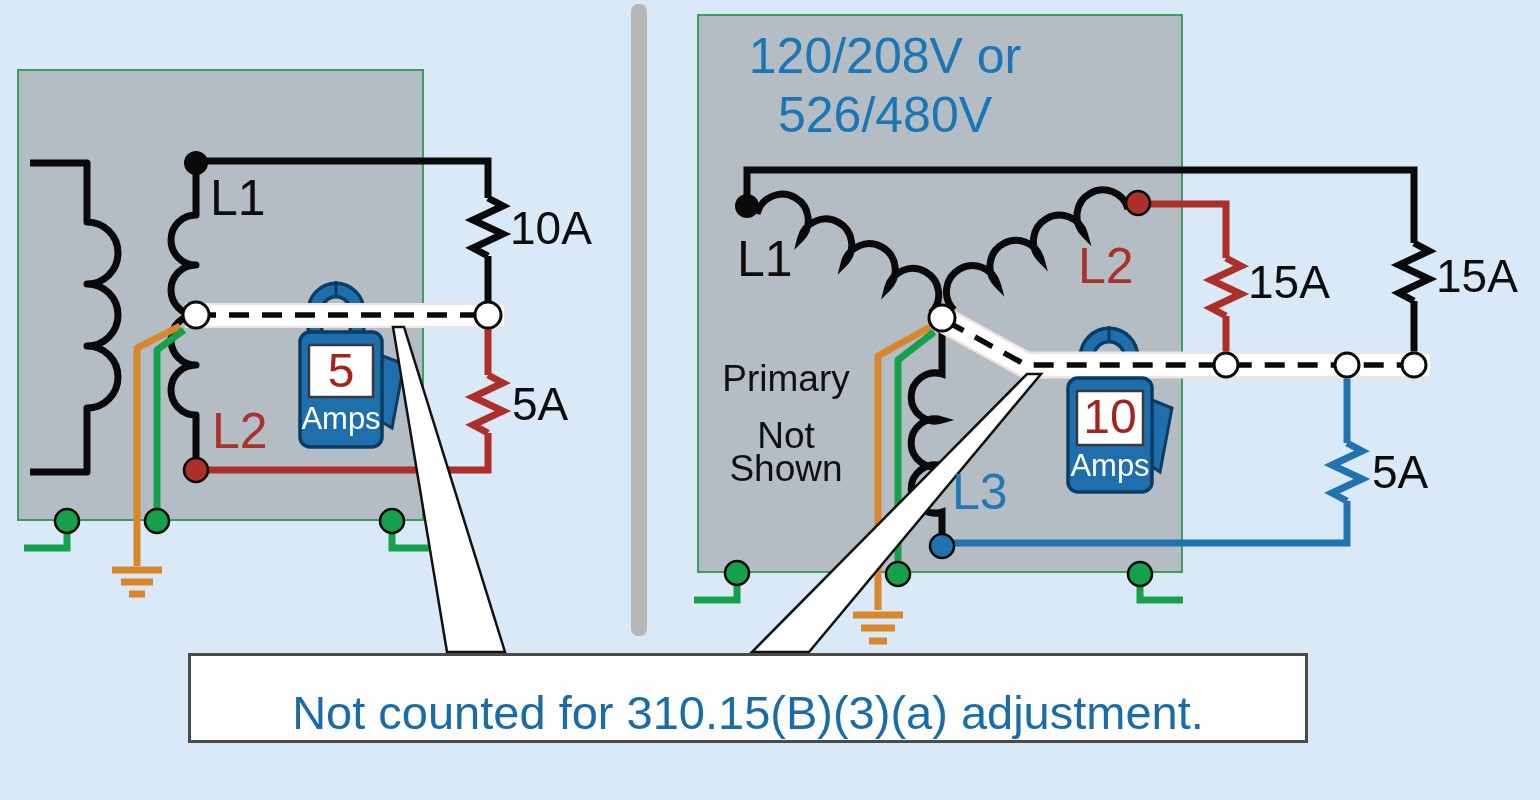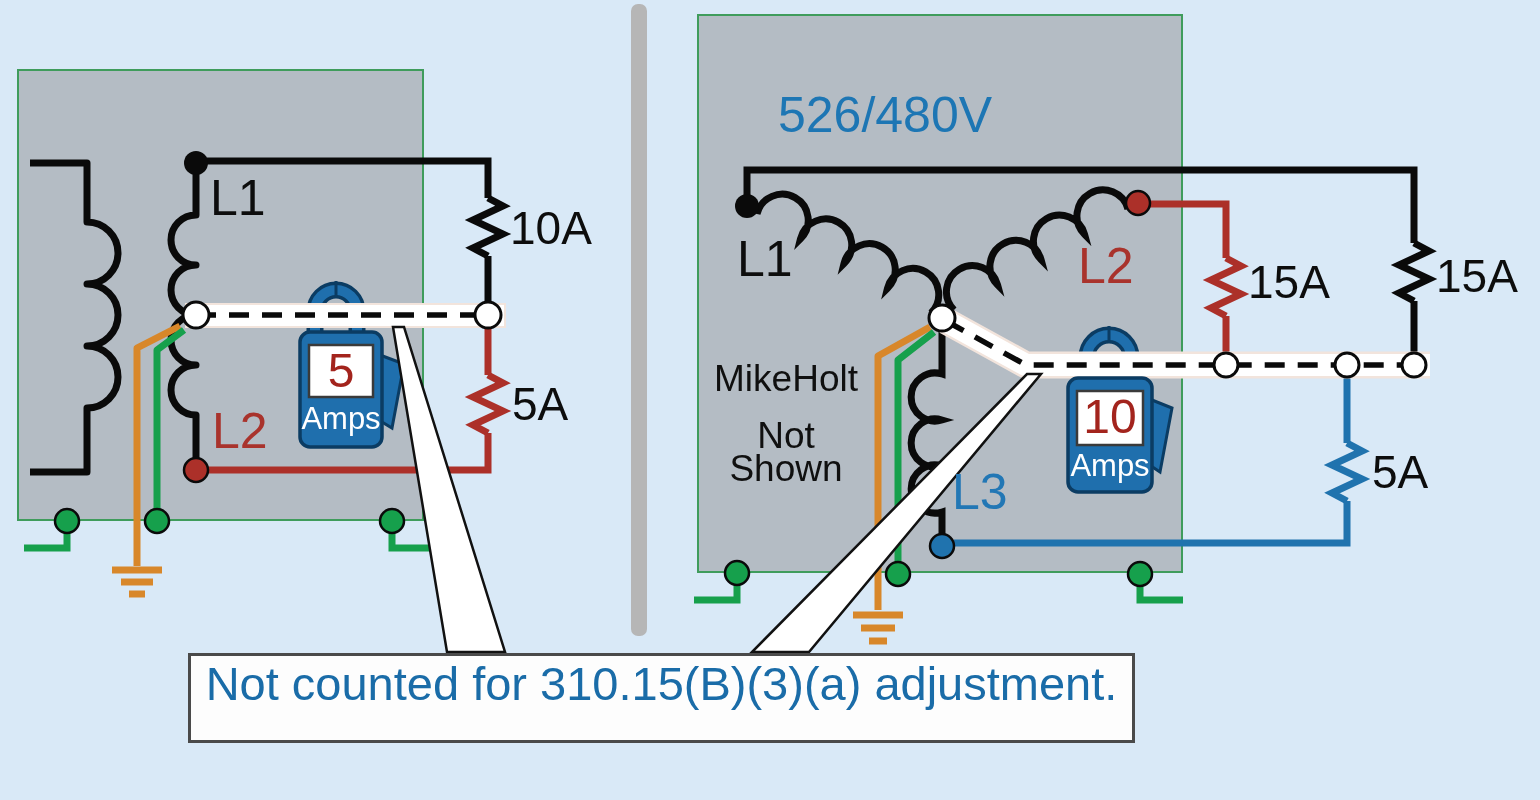--- a/index.html
+++ b/index.html
@@ -10,23 +10,23 @@
        font-family:"Liberation Sans",sans-serif;}
   .ctr{transform:translateX(-50%);text-align:center;}
   .title{font-size:50px;color:#1d76b4;}
   .term{font-size:50px;}
   .red{color:#a9332c;}
   .blue{color:#2277b5;}
   .res{font-size:46px;}
   .note{font-size:37px;color:#101010;}
   .clamp-val{font-size:48px;color:#a3241d;}
   .clamp-unit{font-size:31px;color:#ffffff;}
-  #callout-box{position:absolute;left:188px;top:653px;width:947px;height:90px;
+  #callout-box{position:absolute;left:188px;top:653px;width:1120px;height:90px;
       background:#fdfdfd;border:3px solid #4a4a4a;box-sizing:border-box;
-      display:flex;align-items:flex-start;justify-content:center;}
+      display:flex;align-items:flex-end;justify-content:center;}
   #callout-text{font-size:47px;color:#1a6ca8;}
   #copyright{position:absolute;left:755px;top:757px;transform:translateX(-50%);
       font-size:29px;color:#111;}
 </style>
 </head>
 <body>
 
 <div id="stage">
 
 <svg id="diagram-svg" width="1540" height="800" viewBox="0 0 1540 800">
@@ -140,25 +140,26 @@
   <polygon points="1027,374 1041,374 809,652 752,652" fill="#ffffff" stroke="#111" stroke-width="2.5"></polygon>
 </svg>
 
 <div class="lbl term" style="left:210px;top:172px;">L1</div>
 <div class="lbl term red" style="left:212px;top:405px;">L2</div>
 <div class="lbl res" style="left:510px;top:204px;">10A</div>
 <div class="lbl res" style="left:512px;top:380px;">5A</div>
 <div class="lbl clamp-val ctr" style="left:341px;top:346px;">5</div>
 <div class="lbl clamp-unit ctr" style="left:341px;top:403px;">Amps</div>
 
+<div class="lbl title ctr" style="left:885px;top:30px;">120/208V or</div>
 <div class="lbl title ctr" style="left:885px;top:89px;">526/480V</div>
 <div class="lbl term" style="left:737px;top:233px;">L1</div>
 <div class="lbl term red" style="left:1078px;top:240px;">L2</div>
 <div class="lbl term blue" style="left:952px;top:466px;">L3</div>
-<div class="lbl note ctr" style="left:786px;top:360px;">MikeHolt</div>
+<div class="lbl note ctr" style="left:786px;top:360px;">Primary</div>
 <div class="lbl note ctr" style="left:786px;top:417px;">Not</div>
 <div class="lbl note ctr" style="left:786px;top:450px;text-align:center;">Shown</div>
 <div class="lbl res" style="left:1248px;top:258px;">15A</div>
 <div class="lbl res" style="left:1436px;top:252px;">15A</div>
 <div class="lbl res" style="left:1372px;top:448px;">5A</div>
 <div class="lbl clamp-val ctr" style="left:1110px;top:392px;">10</div>
 <div class="lbl clamp-unit ctr" style="left:1110px;top:450px;">Amps</div>
 
 <div id="callout-box">
   <span id="callout-text">Not counted for 310.15(B)(3)(a) adjustment.</span>

